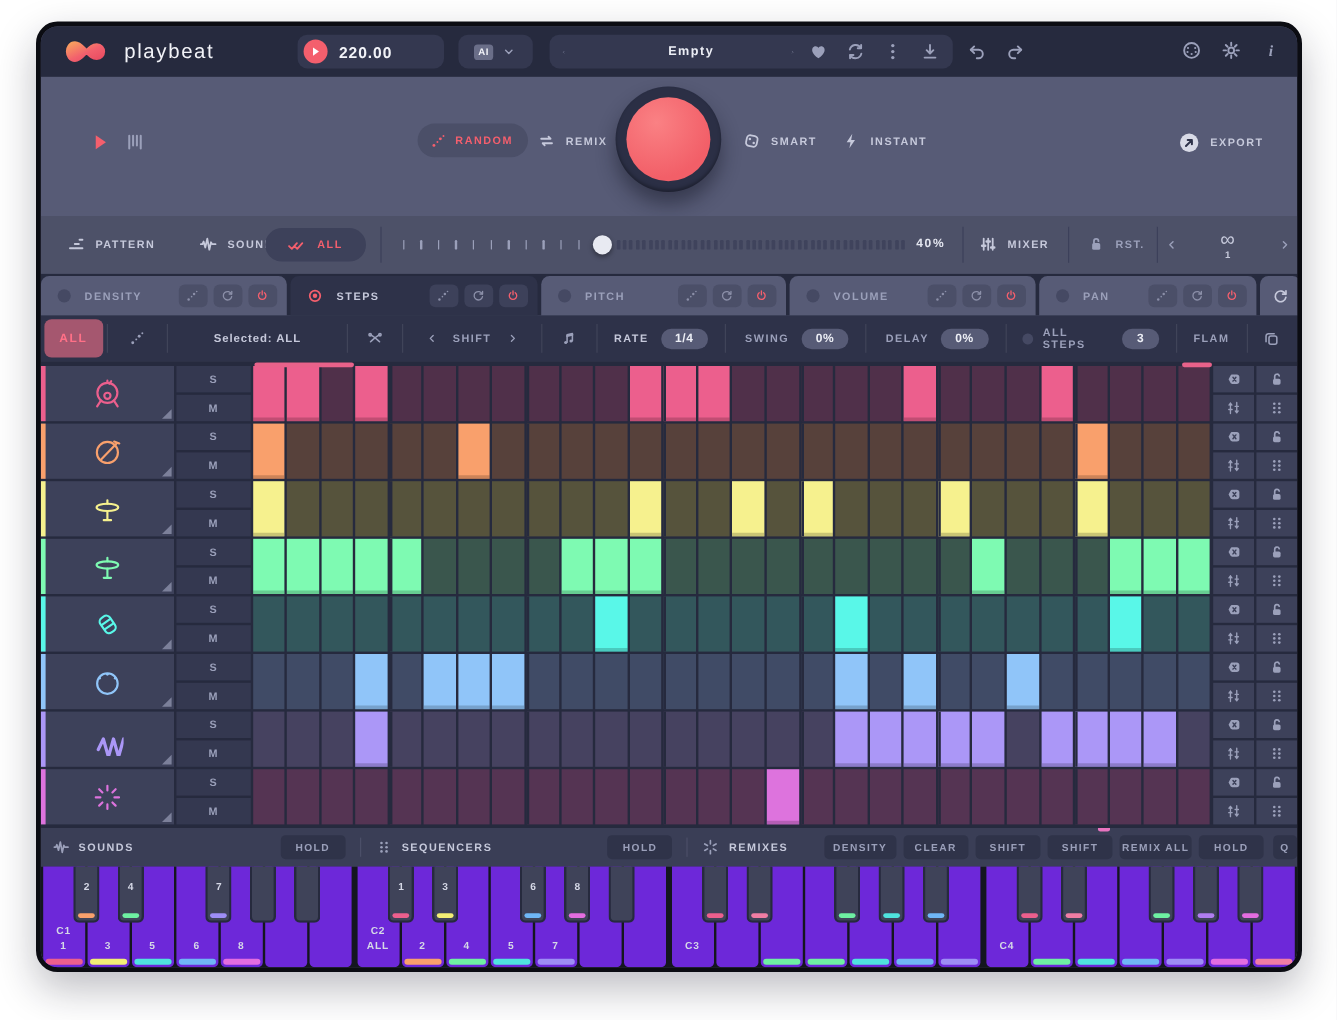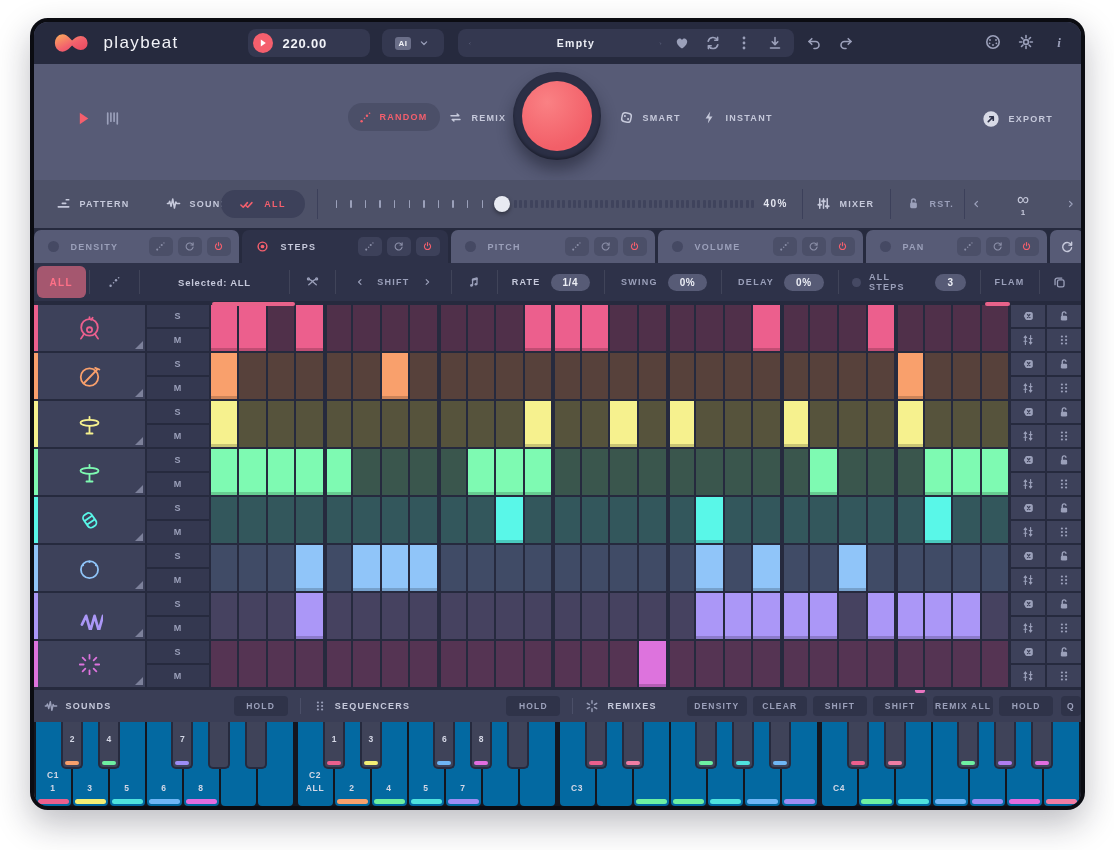--- a/index.html
+++ b/index.html
@@ -108,21 +108,21 @@
   .bottom-bar { flex:0 0 auto; height:32px; background:#3a3e56; display:flex; align-items:center; position:relative; }
   .bb-item { display:flex; align-items:center; gap:8px; color:#c6c9db; }
   .bb-item .ic { width:14px; height:14px; color:#9ba0ba; }
   .bb-btn { background:#2f3349; border-radius:4px; color:#9ba0ba; font-size:8.5px; font-weight:bold; letter-spacing:.14em; padding:5px 0; text-align:center; cursor:pointer; }
   .bb-div { width:1px; height:16px; background:#4b4f68; }
   .bb-tick { position:absolute; top:0; width:10px; height:3px; background:#e874c0; border-radius:0 0 2px 2px; }
 
   
   .keyboard { flex:1; background:#14161f; display:flex; gap:5px; padding:0 2px; }
   .kb-section { flex:1; position:relative; display:flex; gap:2px; }
-  .wkey { flex:1; position:relative; background:#0369a1; border-radius:0 0 4px 4px; cursor:pointer; }
+  .wkey { flex:1; position:relative; background:#6d28d9; border-radius:0 0 4px 4px; cursor:pointer; }
   .wkey .stripe { position:absolute; left:2px; right:2px; bottom:2px; height:5px; border-radius:3px; }
   .wlabels { position:absolute; left:0; right:0; bottom:10px; text-align:center; color:#d5d8e6; font-size:8.5px; font-weight:bold; letter-spacing:.08em; line-height:1.6; }
   .bkey { position:absolute; top:0; height:47px; background:#3f4359; border:2px solid #262a3e; border-top:none; border-radius:0 0 5px 5px; cursor:pointer; z-index:2; }
   .bkey .stripe { position:absolute; left:2px; right:2px; bottom:2px; height:4px; border-radius:2px; }
   .bnum { position:absolute; left:0; right:0; top:12px; text-align:center; color:#d5d8e6; font-size:8.5px; font-weight:bold; }
 </style>
 </head>
 <body>
 
 <div class="window">

